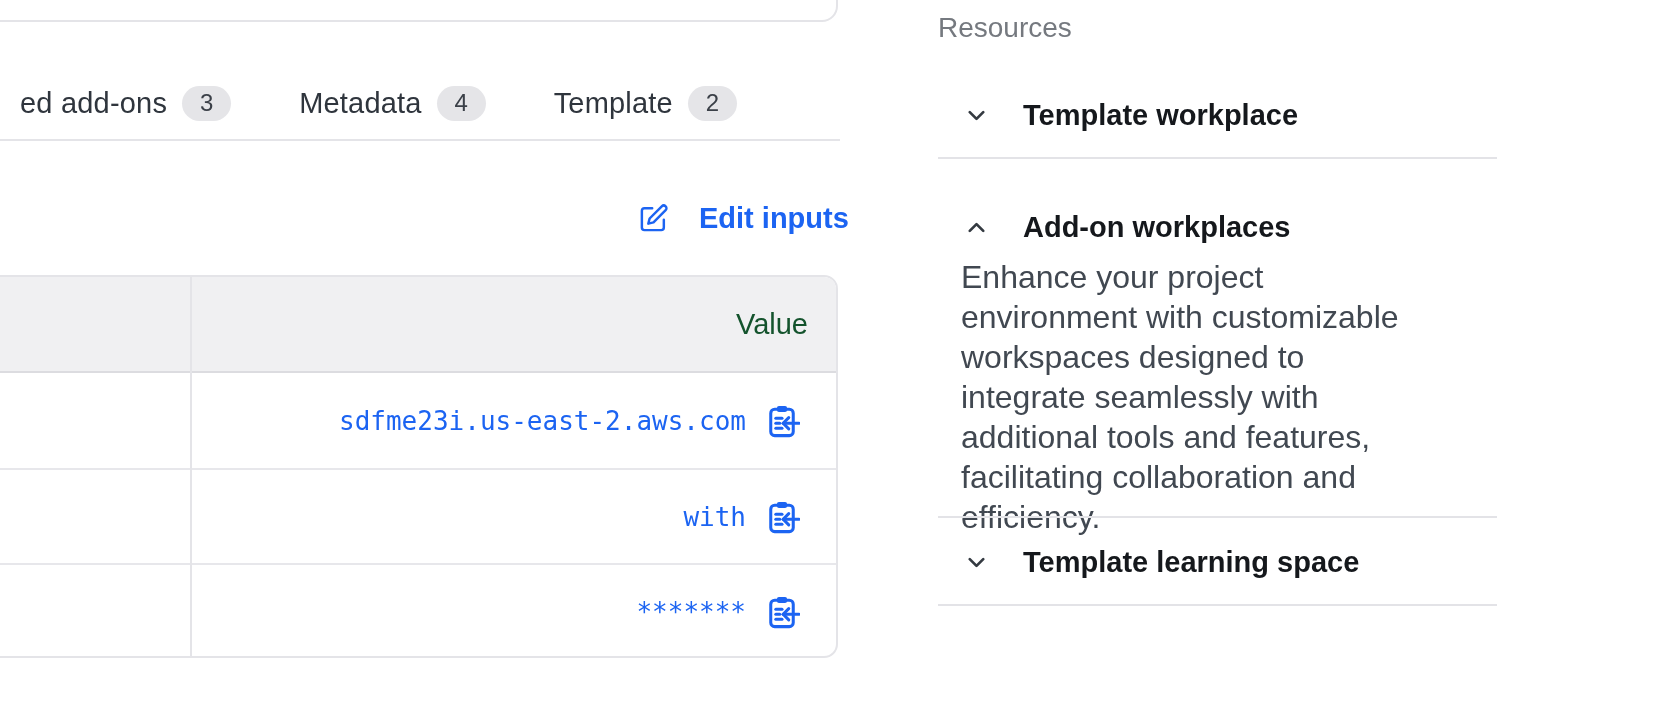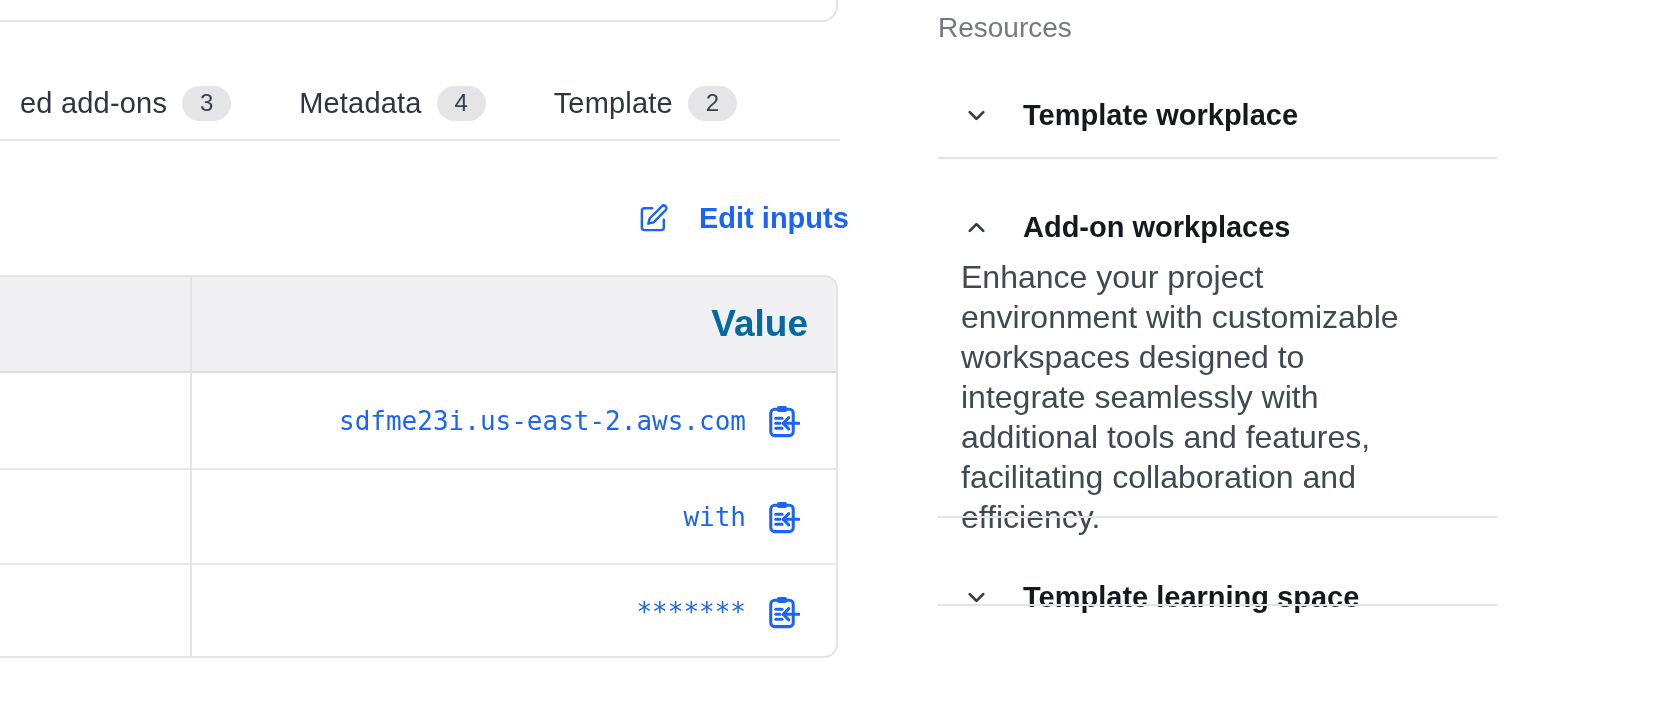--- a/index.html
+++ b/index.html
@@ -40,21 +40,21 @@
   .inputs-table {
     position:absolute; left:-40px; top:275px; width:878px; height:383px;
     background:#fff; border:2px solid #e4e4e8; border-radius:14px;
     overflow:hidden;
   }
   .t-header {
     height:96px; background:#f0f0f2; border-bottom:2px solid #dcdce0;
     display:flex; align-items:center; justify-content:flex-end;
     padding-right:28px;
   }
-  .t-header .h-label { font-size:37px; font-weight:700; color:#0369a1; }
+  .t-header .h-label { font-size:29px; font-weight:400; color:#14532d; }
   .t-row {
     height:95px; display:flex; align-items:center; justify-content:flex-end;
     gap:18px; padding-right:36px;
   }
   .t-row + .t-row { border-top:2px solid #e7e7eb; }
   .t-val {
     font-family:"DejaVu Sans Mono", monospace;
     font-size:26px; color:#1c64f2;
   }
   .copy-btn { width:36px; height:36px; cursor:pointer; display:flex; align-items:center; justify-content:center; }
@@ -66,21 +66,21 @@
     position:absolute; left:938px; top:12px;
     font-size:28px; color:#75797f;
   }
   .section-head {
     position:absolute; left:963px; height:46px;
     display:flex; align-items:center; gap:33px; cursor:pointer;
   }
   .section-head .s-label { font-size:29px; font-weight:700; color:#15181c; }
   .sec1 { top:92px; }
   .sec2 { top:184px;margin-top:20px; }
-  .sec3 { top:539px;margin-top:35px; }
+  .sec3 { top:539px; }
   .chev { width:27px; height:27px; flex:0 0 auto; }
   .chev-up { transform:rotate(180deg); }
   .res-divider {
     position:absolute; left:938px; width:559px; height:2px; background:#e3e3e7;
   }
   .rd1 { top:157px; }
   .rd2 { top:516px; }
   .rd3 { top:604px; }
   .section-desc {
     position:absolute; left:961px; top:257px; width:445px;

